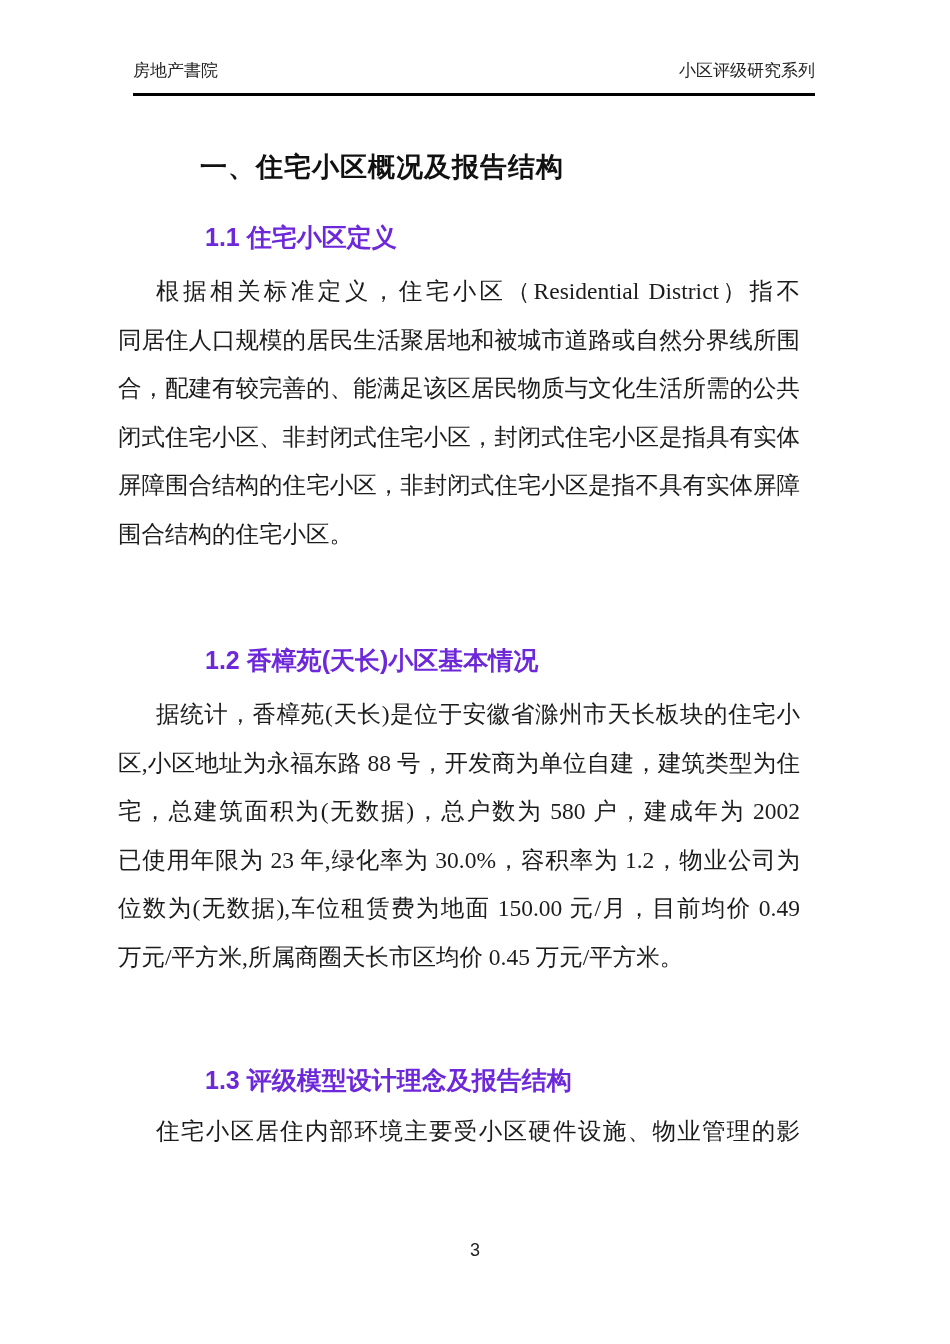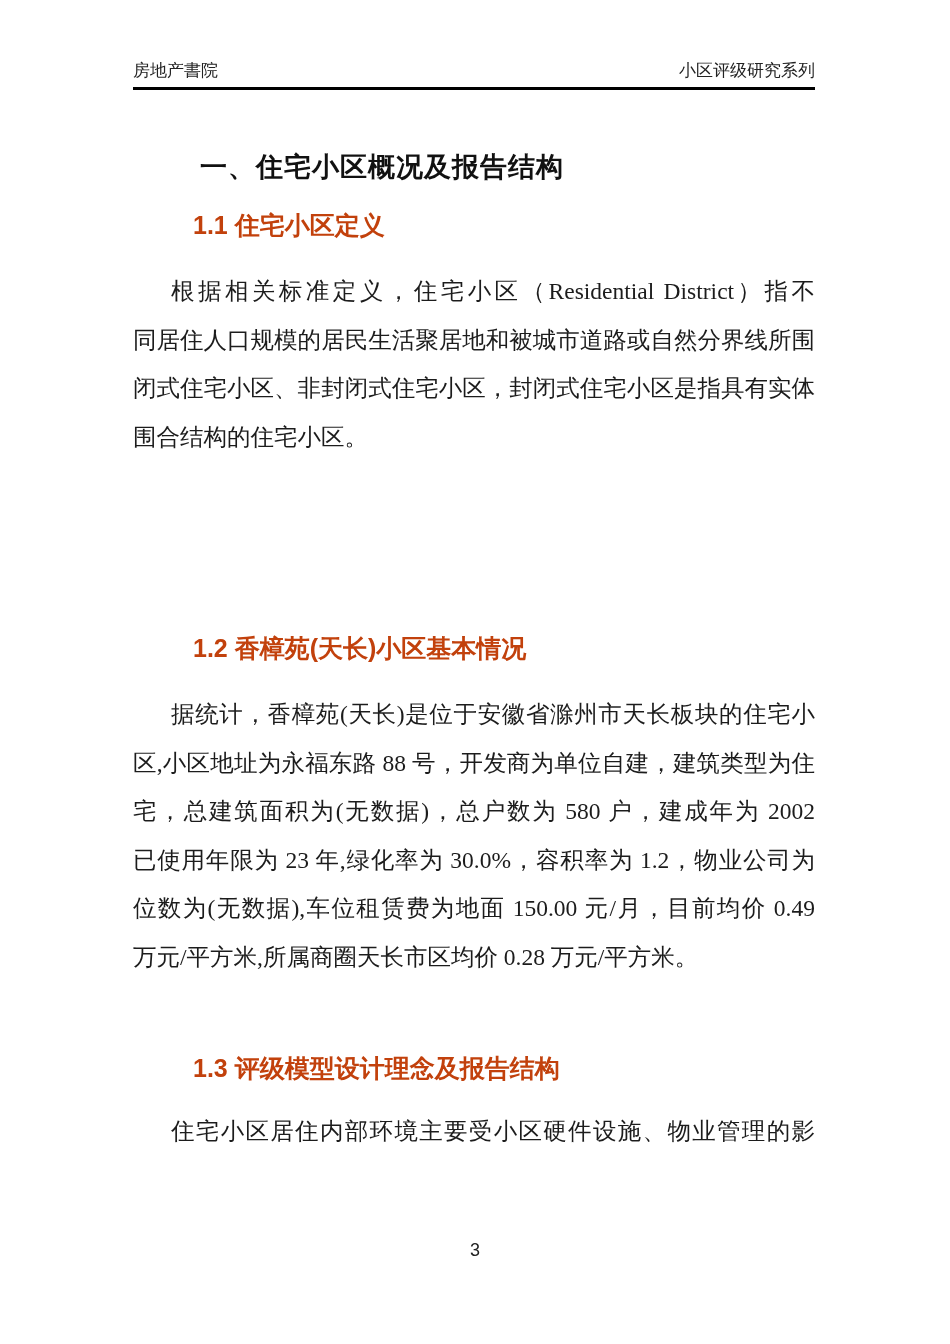--- a/index.html
+++ b/index.html
@@ -13,53 +13,53 @@
     overflow: hidden;
   }
   .header {
     position: absolute;
     left: 133px;
     top: 61px;
     width: 682px;
     display: flex;
     justify-content: space-between;
     align-items: flex-end;
-    padding-bottom: 6px;
+    padding-bottom: 12px;
     border-bottom: 3px solid #000000;
     font-family: "Liberation Sans", "DejaVu Sans", sans-serif;
     font-size: 17px;
     line-height: 20px;
     color: #222222;
   }
   .doc-title {
     position: absolute;
     left: 192px;
     top: 141px;
     margin: 8px;
     font-family: "Liberation Sans", "DejaVu Sans", sans-serif;
     font-weight: 700;
     font-size: 27px;
     color: #111111;
     letter-spacing: 1px;
   }
   .section-heading {
     position: absolute;
     left: 189px;
-    margin: 4px;
+    margin: 16px;
     font-family: "Liberation Sans", "DejaVu Sans", sans-serif;
     font-weight: 700;
     font-size: 25px;
-    color: #c2410c;
+    color: #6d28d9;
   }
   #h11 { top: 205px; }
   #h12 { top: 628px; }
   #h13 { top: 1048px; text-align: right; }
   .paragraph {
     position: absolute;
-    left: 133px;
+    left: 118px;
     width: 682px;
     font-size: 23.5px;
     color: #1c1c1c;
   }
   #p1 { top: 267px; }
   #p2 { top: 690px; }
   #p3 { top: 1107px; }
   .line {
     height: 48.5px;
     line-height: 48.5px;
@@ -88,32 +88,34 @@
   <span>房地产書院</span>
   <span>小区评级研究系列</span>
 </div>
 
 <h1 class="doc-title">一、住宅小区概况及报告结构</h1>
 
 <h2 class="section-heading" id="h11">1.1 住宅小区定义</h2>
 <div class="paragraph" id="p1">
     <div class="line first">根据相关标准定义，住宅小区（Residential District）指不</div>
     <div class="line">同居住人口规模的居民生活聚居地和被城市道路或自然分界线所围</div>
+    <div class="line">合，配建有较完善的、能满足该区居民物质与文化生活所需的公共</div>
     <div class="line">闭式住宅小区、非封闭式住宅小区，封闭式住宅小区是指具有实体</div>
+    <div class="line">屏障围合结构的住宅小区，非封闭式住宅小区是指不具有实体屏障</div>
     <div class="line last">围合结构的住宅小区。</div>
   </div>
 
 <h2 class="section-heading" id="h12">1.2 香樟苑(天长)小区基本情况</h2>
 <div class="paragraph" id="p2">
     <div class="line first">据统计，香樟苑(天长)是位于安徽省滁州市天长板块的住宅小</div>
     <div class="line">区,小区地址为永福东路 88 号，开发商为单位自建，建筑类型为住</div>
     <div class="line">宅，总建筑面积为(无数据)，总户数为 580 户，建成年为 2002 年，</div>
     <div class="line">已使用年限为 23 年,绿化率为 30.0%，容积率为 1.2，物业公司为业</div>
     <div class="line">位数为(无数据),车位租赁费为地面 150.00 元/月，目前均价 0.49</div>
-    <div class="line last">万元/平方米,所属商圈天长市区均价 0.28 万元/平方米。</div>
+    <div class="line last">万元/平方米,所属商圈天长市区均价 0.45 万元/平方米。</div>
   </div>
 
 <h2 class="section-heading" id="h13">1.3 评级模型设计理念及报告结构</h2>
 <div class="paragraph" id="p3">
     <div class="line first">住宅小区居住内部环境主要受小区硬件设施、物业管理的影响，</div>
   </div>
 
 <div class="page-number">3</div>
 
 </body></html>

